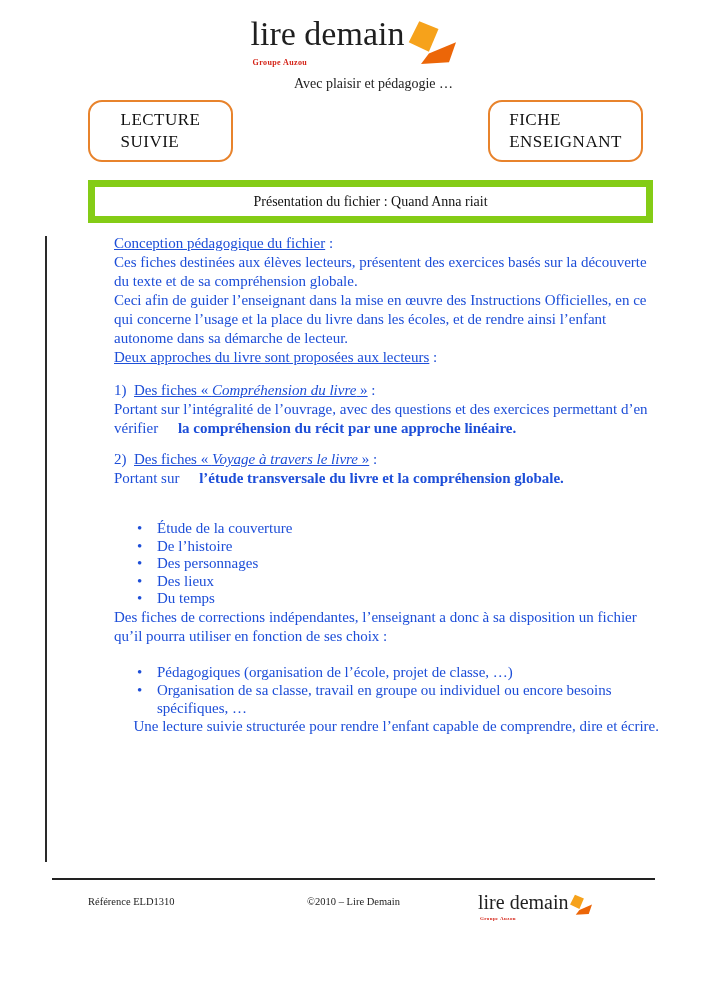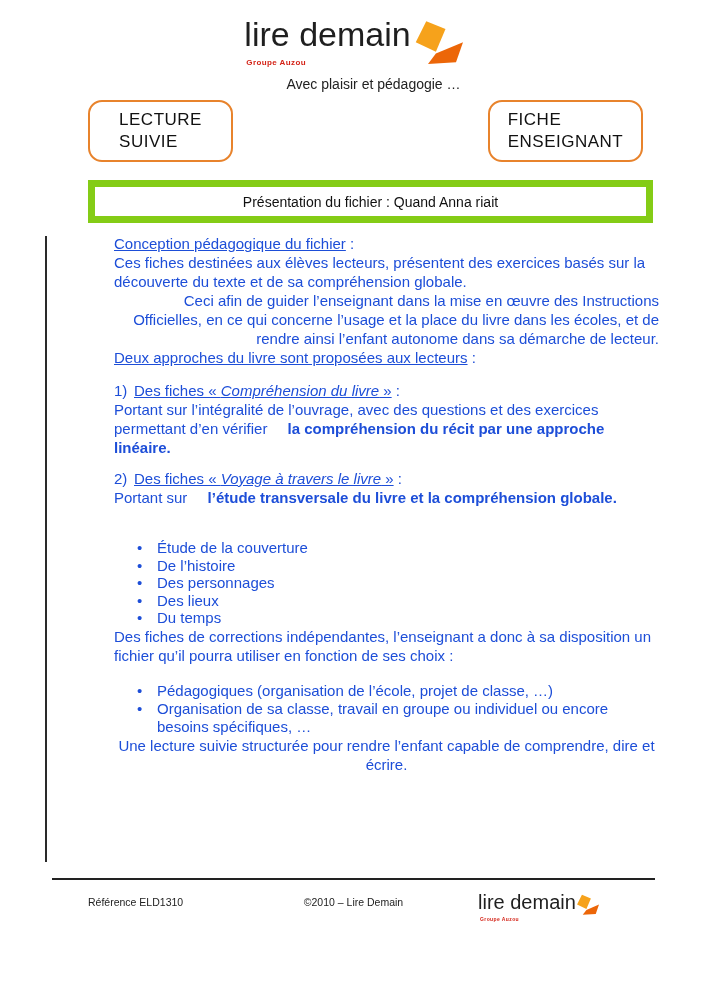--- a/index.html
+++ b/index.html
@@ -1,18 +1,18 @@
 <!DOCTYPE html>
 <html><head>
 <meta charset="utf-8">
 <style>
   html,body{margin:0;padding:0;background:#ffffff;}
   .page{
     position:relative;width:707px;height:1000px;background:#ffffff;
-    font-family:Liberation Sans, sans-serif;color:#1a1a1a;overflow:hidden;
+    font-family:Liberation Serif, serif;color:#1a1a1a;overflow:hidden;
   }
 
   
   .logo-block{position:absolute;top:14px;left:0;width:100%;display:flex;justify-content:center;}
   .logo-inner{position:relative;display:flex;align-items:flex-start;}
   .logo-text{font-size:34px;line-height:40px;color:#1f1f1f;letter-spacing:0px;font-weight:500;}
   .logo-sub{position:absolute;left:2px;top:44px;color:#d42317;font-size:8px;font-weight:bold;letter-spacing:.4px;}
   .logo-icon{margin-left:-4px;margin-top:6px;}
   .tagline{position:absolute;top:76px;left:20px;width:100%;text-align:center;font-size:14px;color:#222;}
 
@@ -31,28 +31,28 @@
   }
 
   
   .vrule{position:absolute;left:45px;top:236px;width:1.5px;height:626px;background:#2a2a2a;}
   .content{position:absolute;left:114px;top:234px;width:558px;font-size:15px;line-height:19px;color:#1d4ed8;}
   .content p{margin:0;}
   .u{text-decoration:underline;}
   .sec-heading{margin-top:7px;}
   .sec-heading-2{margin-top:44px;}
   .p1{margin-top:13px;margin-left:20px;width:540px;}
-  .p2{margin-top:11px;margin-left:20px;width:545px;text-align:right;}
+  .p2{margin-top:11px;margin-left:20px;width:545px;}
   .item-heading{margin-top:14px;display:flex;}
   .item-heading .num{width:20px;flex:0 0 20px;}
   .item-heading-2{margin-top:12px;}
   .p3{margin-top:15px;margin-left:20px;width:545px;}
   .p4{margin-top:11px;margin-left:20px;width:545px;}
   .p5{margin-top:10px;margin-left:20px;width:540px;}
-  .closing{margin-top:11px;margin-left:10px;width:545px;text-align:center;}
+  .closing{margin-top:11px;margin-left:10px;width:545px;text-align:right;}
   ul.blist{list-style:none;margin:32px 0 0 0;padding:0 0 0 23px;}
   ul.blist2{margin-top:17px;}
   ul.blist li{display:flex;line-height:17.5px;width:520px;}
   ul.blist2 li{line-height:18px;}
   .dot{flex:0 0 20px;}
   .dot::before{content:"\2022";}
   b{font-weight:bold;margin-left:16px;}
   i{font-style:italic;}
 
   

